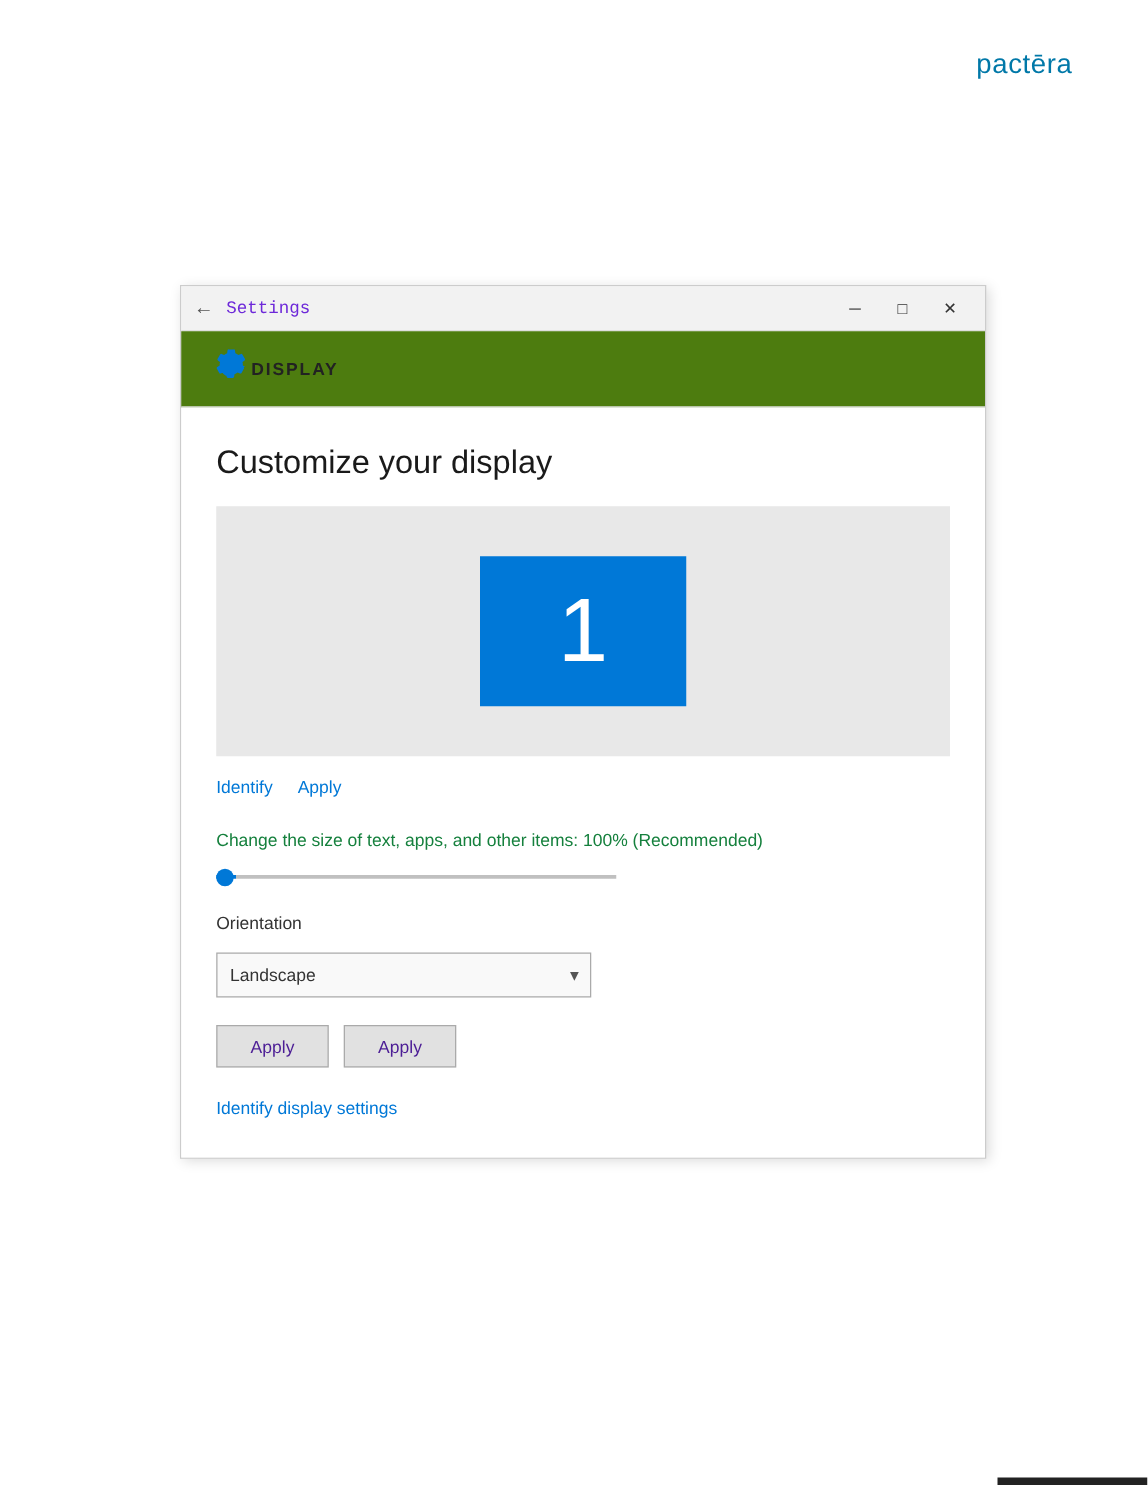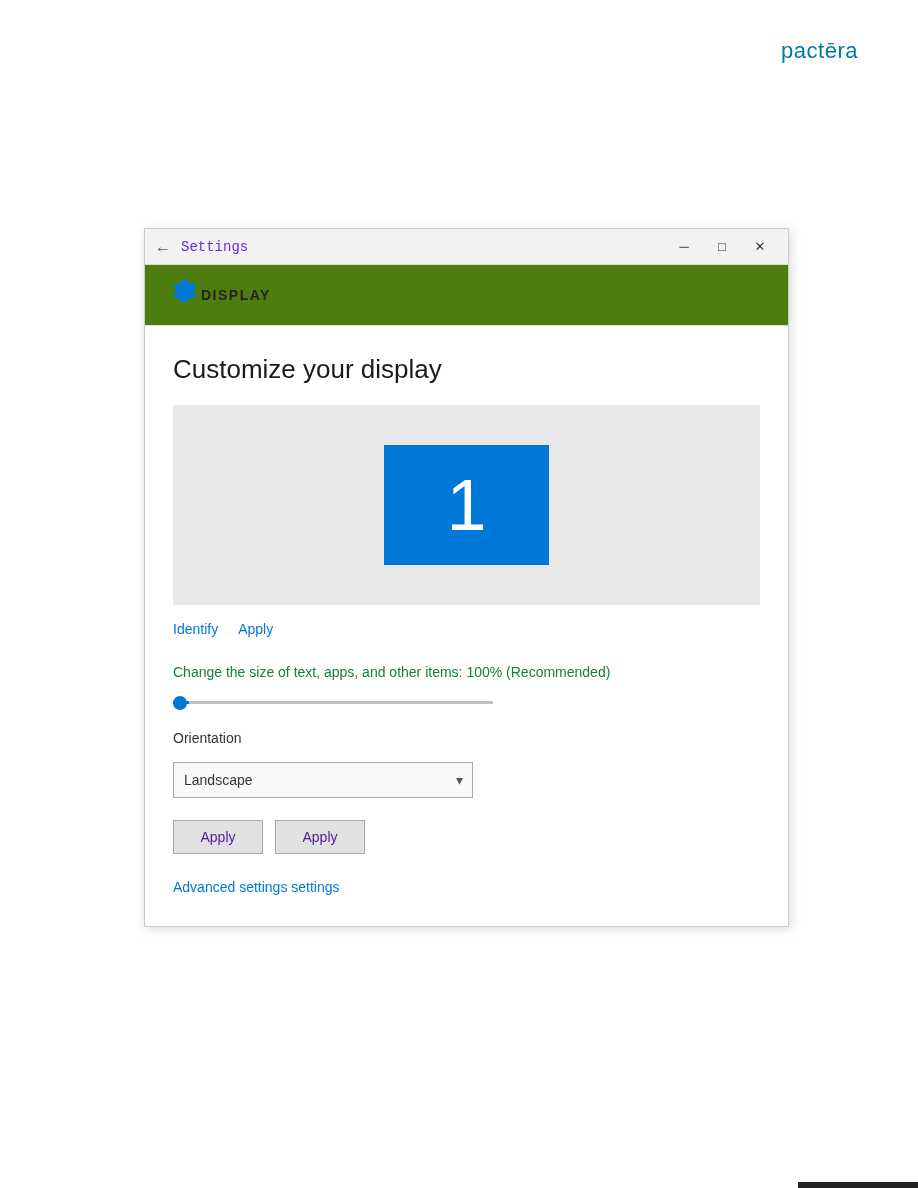--- a/index.html
+++ b/index.html
@@ -351,18 +351,18 @@
       <span class="select-arrow">▾</span>
     </div>
 
     
     <div class="buttons-row">
       <button class="btn">Apply</button>
       <button class="btn">Apply</button>
     </div>
 
     
-    <a class="advanced-link">Advanced settings settings</a>
+    <a class="advanced-link">Identify display settings</a>
 
   </div>
 </div>
 
 <div class="bottom-bar"></div>
 
 </body></html>

